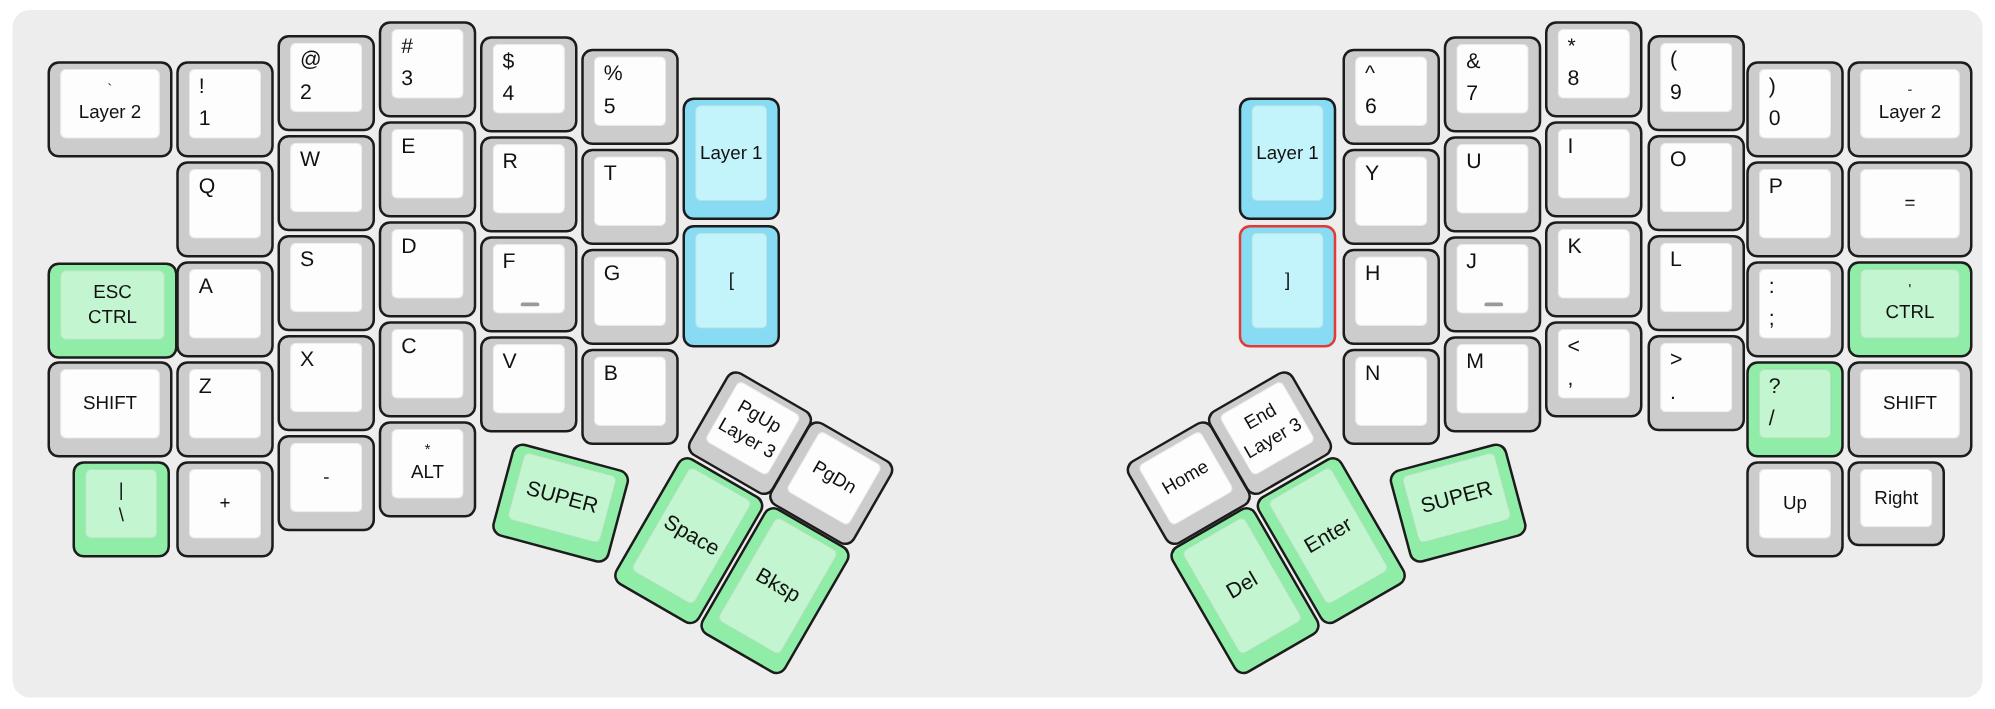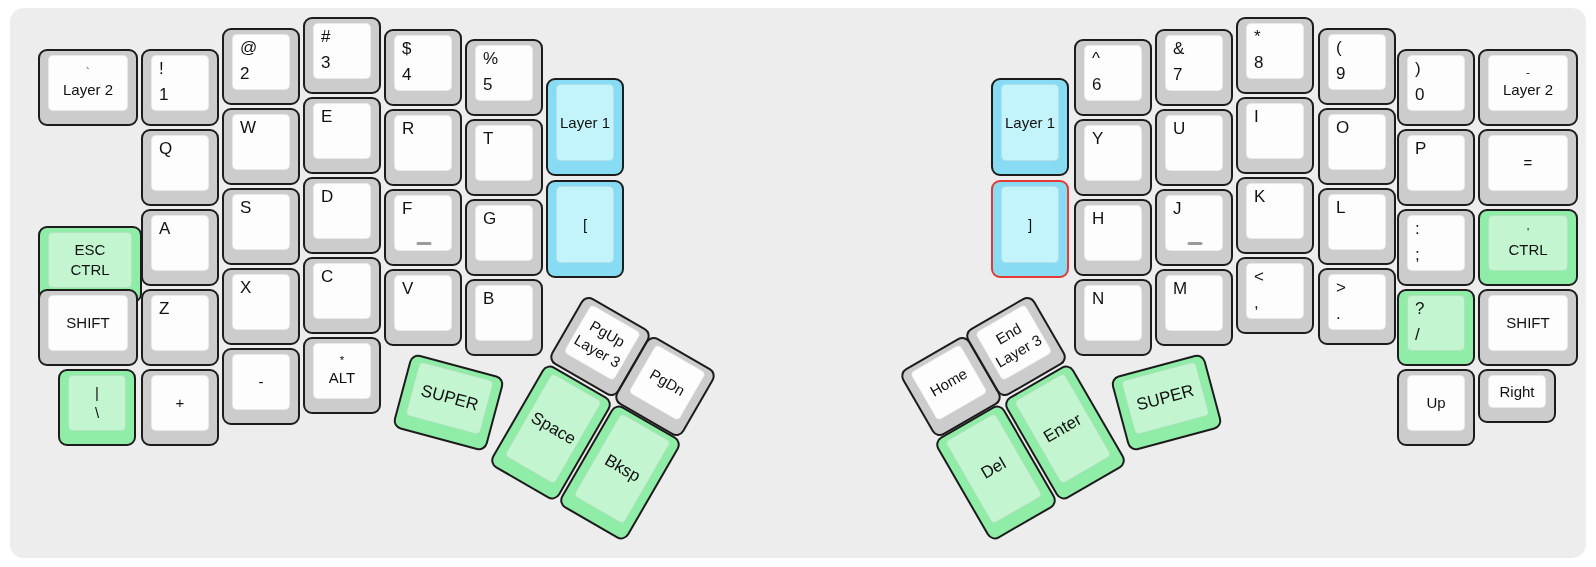--- a/index.html
+++ b/index.html
@@ -33,21 +33,21 @@
 </head>
 <body>
 
 <div class="panel">
     <div class="key c-gray a-center sm" style="left: 28px; top: 41px; width: 100px; height: 77px;">
       <div class="cap">
         <span class="lg">`</span>
         <span class="lg">Layer 2</span>
       </div>
     </div>
-    <div class="key c-green a-center" style="left: 28px; top: 218px; width: 104px; height: 77px;">
+    <div class="key c-green a-center" style="left: 28px; top: 202px; width: 104px; height: 77px;">
       <div class="cap">
         <span class="lg">ESC</span>
         <span class="lg">CTRL</span>
       </div>
     </div>
     <div class="key c-gray a-center" style="left: 28px; top: 281px; width: 100px; height: 77px;">
       <div class="cap">
         <span class="lg">SHIFT</span>
       </div>
     </div>
@@ -355,21 +355,21 @@
       <div class="cap">
         <span class="lg">'</span>
         <span class="lg">CTRL</span>
       </div>
     </div>
     <div class="key c-gray a-center" style="left: 1468px; top: 281px; width: 100px; height: 77px;">
       <div class="cap">
         <span class="lg">SHIFT</span>
       </div>
     </div>
-    <div class="key c-gray a-center" style="left: 1468px; top: 361px; width: 78px; height: 54px;">
+    <div class="key c-gray a-center" style="left: 1468px; top: 361px; width: 78px; height: 68px;">
       <div class="cap">
         <span class="lg">Right</span>
       </div>
     </div>
     <div class="key c-gray a-center" style="left: 902px; top: 340px; width: 78px; height: 77px; transform: rotate(-30deg);">
       <div class="cap">
         <span class="lg">Home</span>
       </div>
     </div>
     <div class="key c-gray a-center" style="left: 967px; top: 300px; width: 78px; height: 77px; transform: rotate(-30deg);">

